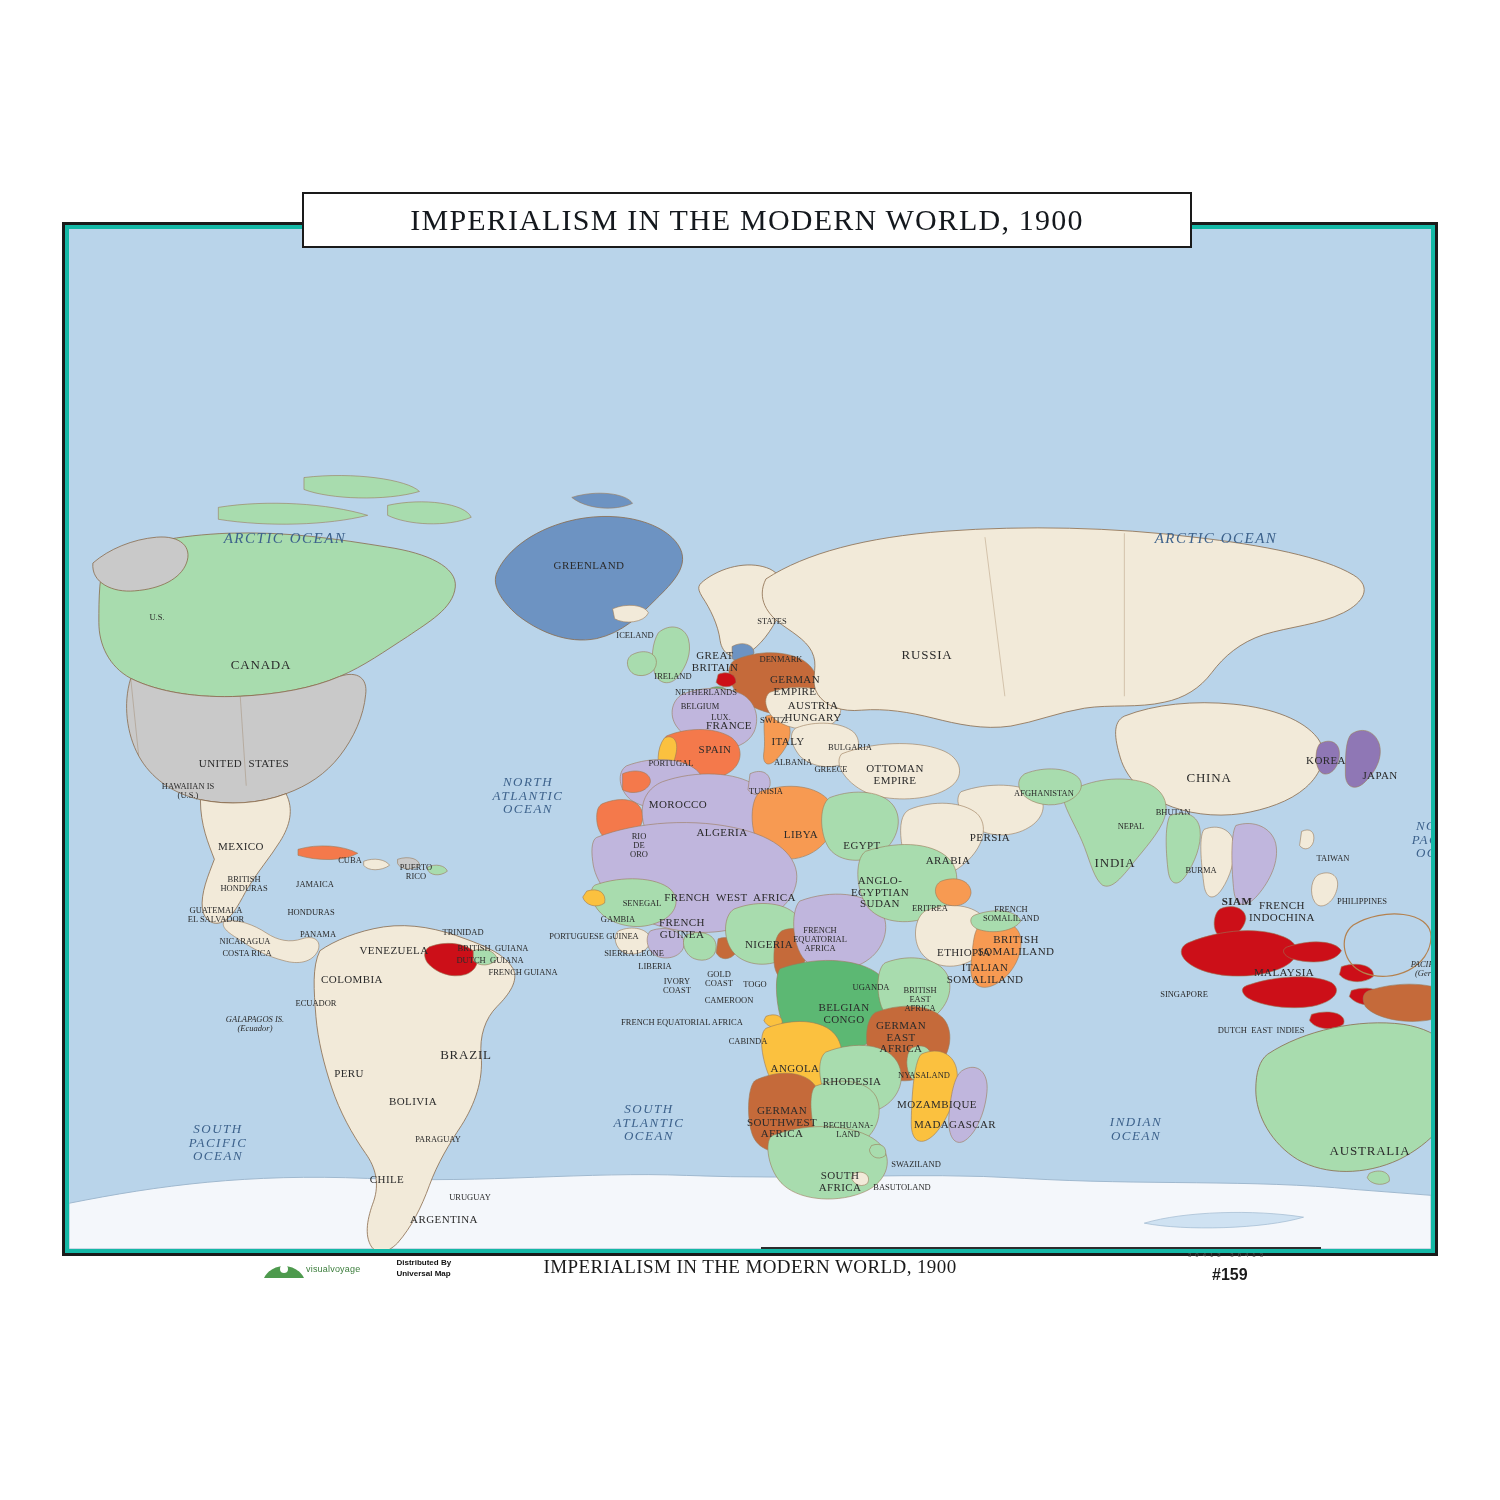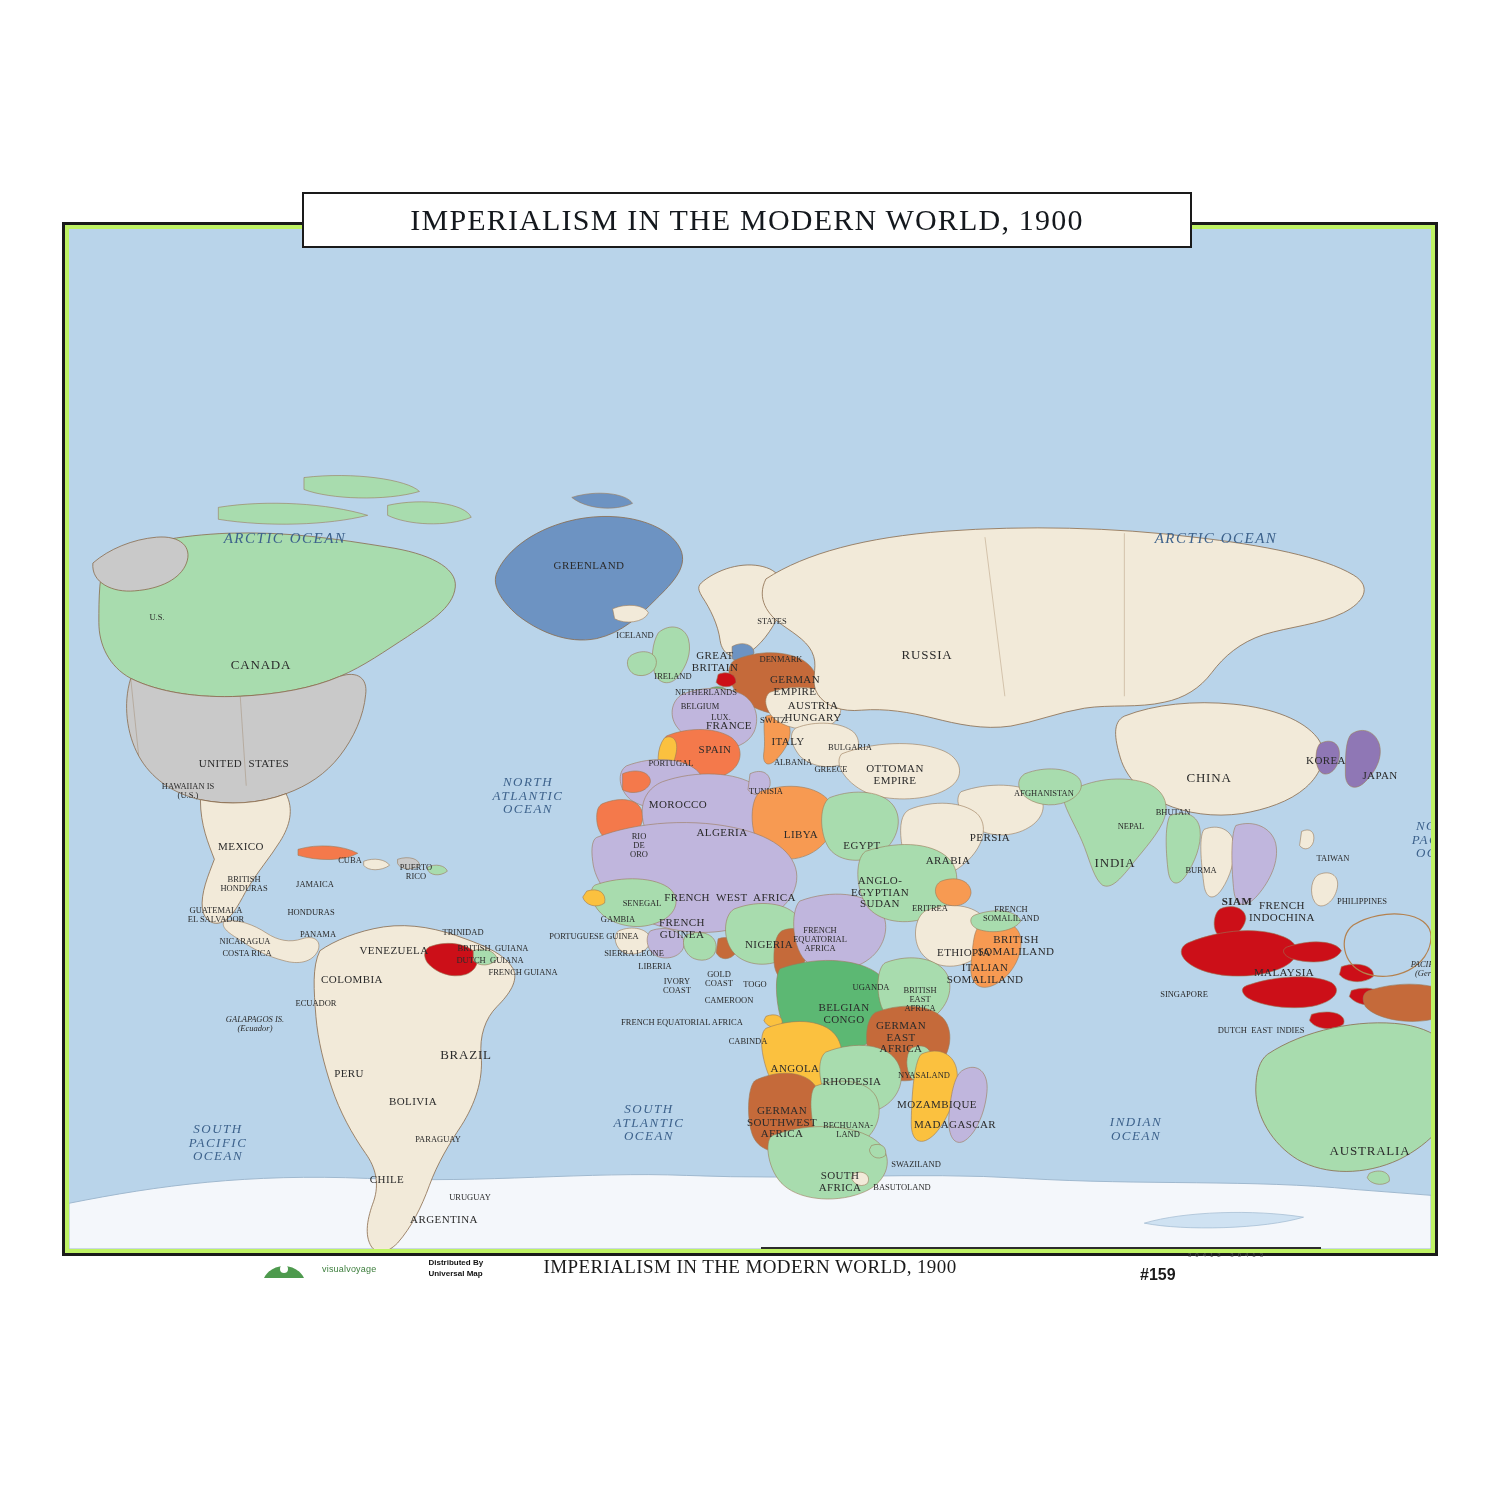--- a/index.html
+++ b/index.html
@@ -17,21 +17,21 @@
 
   
   #map-frame {
     position: absolute;
     left: 62px;
     top: 222px;
     width: 1376px;
     height: 1034px;
     border: 3px solid #1a1a1a;
     box-sizing: border-box;
-    background: #bef264;
+    background: #14b8a6;
     padding: 4px;
   }
   #map-inner {
     position: relative;
     width: 100%;
     height: 100%;
     background: #b9d4ea;
     overflow: hidden;
   }
 
@@ -116,21 +116,21 @@
     top: 1256px;
     width: 1500px;
     text-align: center;
     font-size: 19px;
     color: #1a1a1a;
     letter-spacing: .4px;
     z-index: 30;
   }
   #footer-number {
     position: absolute;
-    left: 1140px;
+    left: 1212px;
     top: 1266px;
     font-family: "Liberation Sans", sans-serif;
     font-size: 16px;
     font-weight: bold;
     color: #1a1a1a;
     z-index: 30;
   }
   #footer-codes {
     position: absolute;
     left: 1188px;
@@ -141,21 +141,21 @@
     letter-spacing: 4px;
     z-index: 30;
   }
   #distributor {
     position: absolute;
     left: 262px;
     top: 1256px;
     z-index: 30;
     display: flex;
     align-items: center;
-    gap: 16px;
+    gap: 0;
   }
   #distributor .vv {
     font-family: "Liberation Sans", sans-serif;
     font-size: 9px;
     color: #3b7d3b;
     letter-spacing: .2px;
   }
   #distributor .db {
     font-family: "Liberation Sans", sans-serif;
     font-size: 8px;

